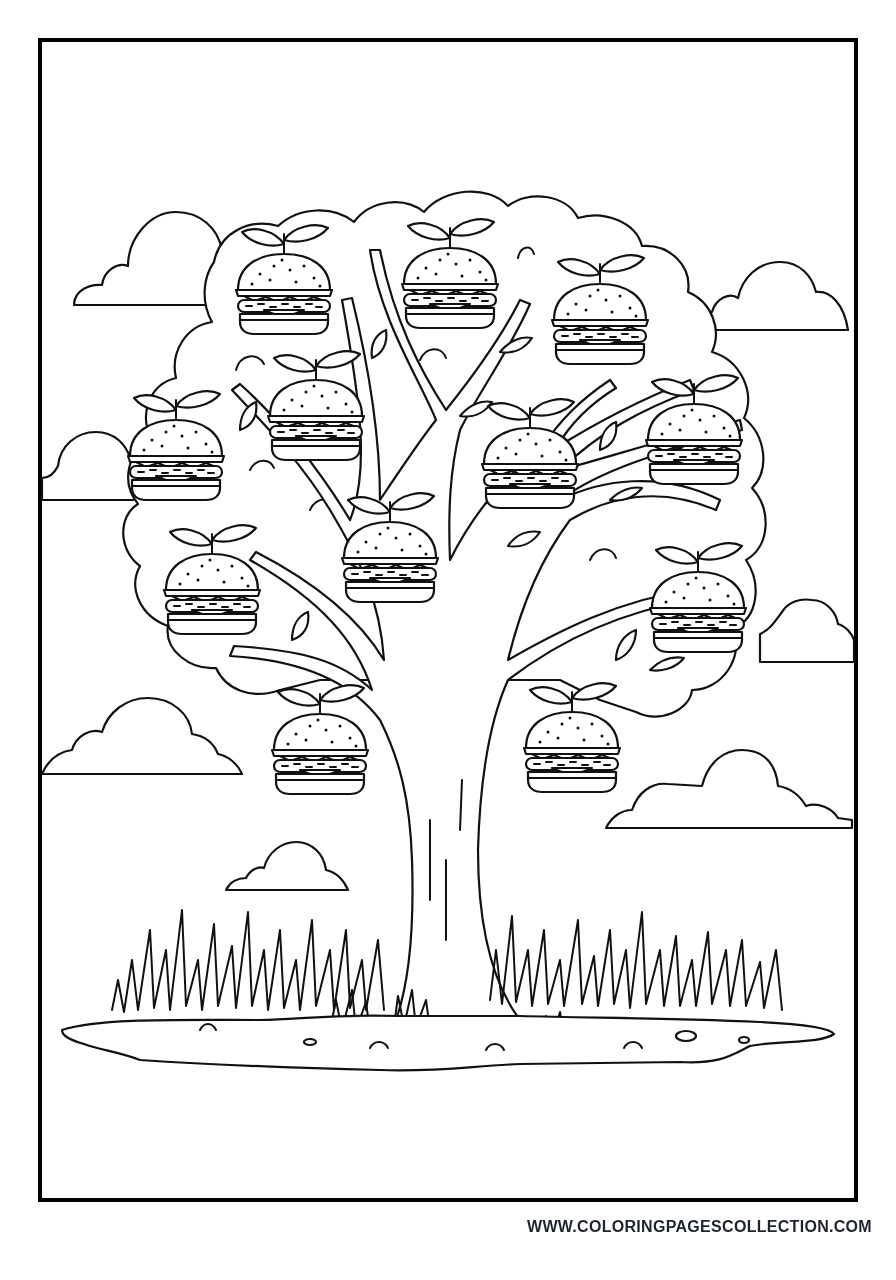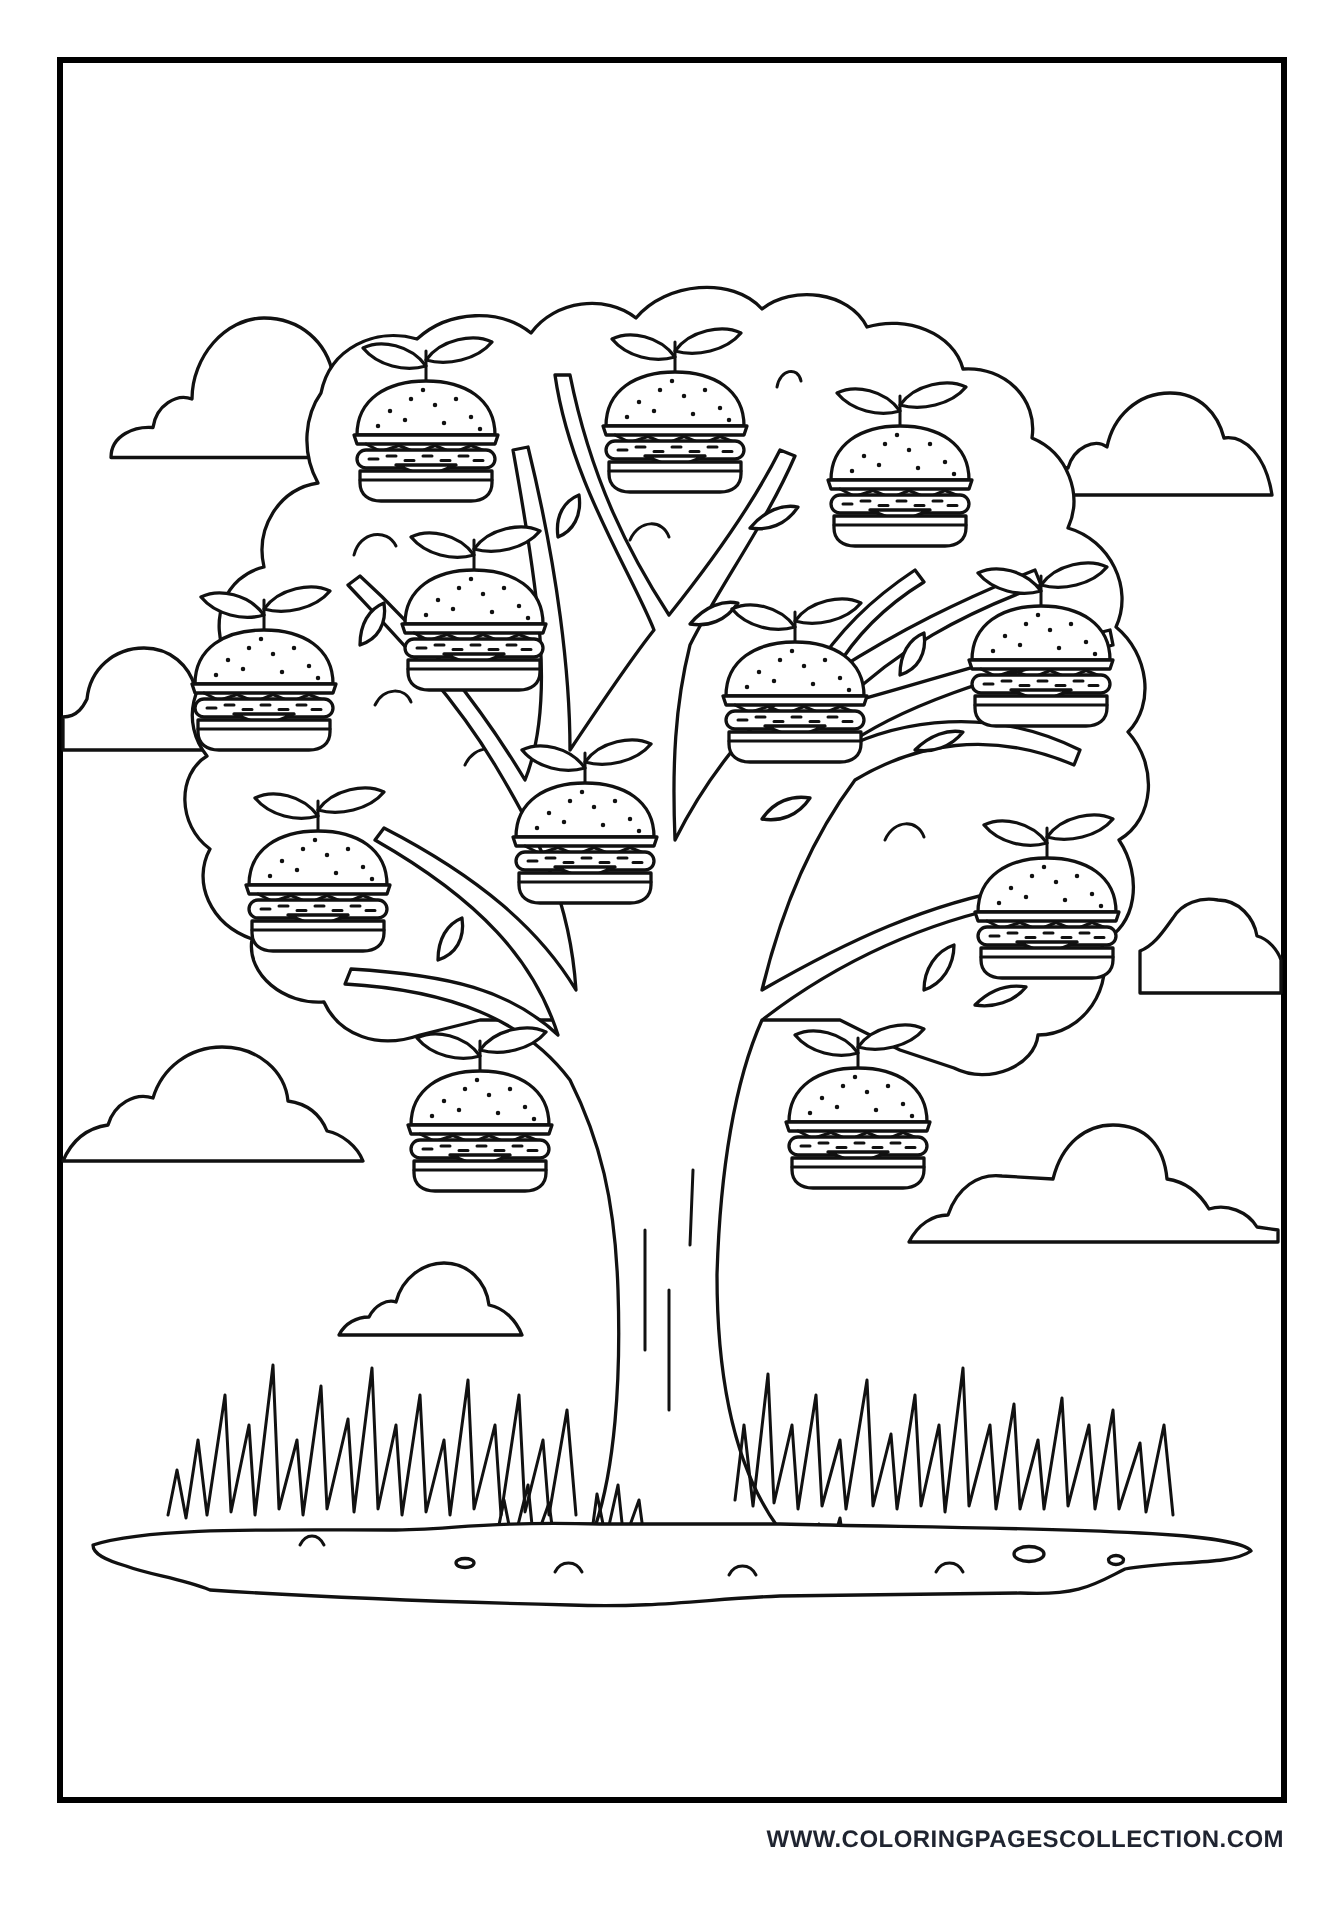--- a/index.html
+++ b/index.html
@@ -1,19 +1,19 @@
 <!DOCTYPE html>
 <html><head>
 <meta charset="utf-8">
 <style>
   html,body{margin:0;padding:0;background:#ffffff;}
   body{width:896px;height:1280px;position:relative;overflow:hidden;font-family:"Liberation Sans",sans-serif;}
   .frame{position:absolute;left:38px;top:38px;width:812px;height:1156px;border:4px solid #000;background:#fff;}
   .art{position:absolute;left:0;top:0;width:896px;height:1280px;}
-  .footer{position:absolute;right:40px;top:1218px;font-family:"Liberation Sans",sans-serif;font-weight:bold;font-size:16px;letter-spacing:0.3px;color:#1f2430;}
+  .footer{position:absolute;right:24px;top:1218px;font-family:"Liberation Sans",sans-serif;font-weight:bold;font-size:16px;letter-spacing:0.3px;color:#1f2430;}
   svg .ln{fill:#fff;stroke:#111;stroke-width:2.2;stroke-linecap:round;stroke-linejoin:round;}
   svg .nl{fill:none;stroke:#111;stroke-width:2;stroke-linecap:round;stroke-linejoin:round;}
   svg .dot{fill:#111;}
 </style>
 </head>
 <body>
 
 <div class="frame"></div>
 
 <svg class="art" viewBox="0 0 896 1280" xmlns="http://www.w3.org/2000/svg">

